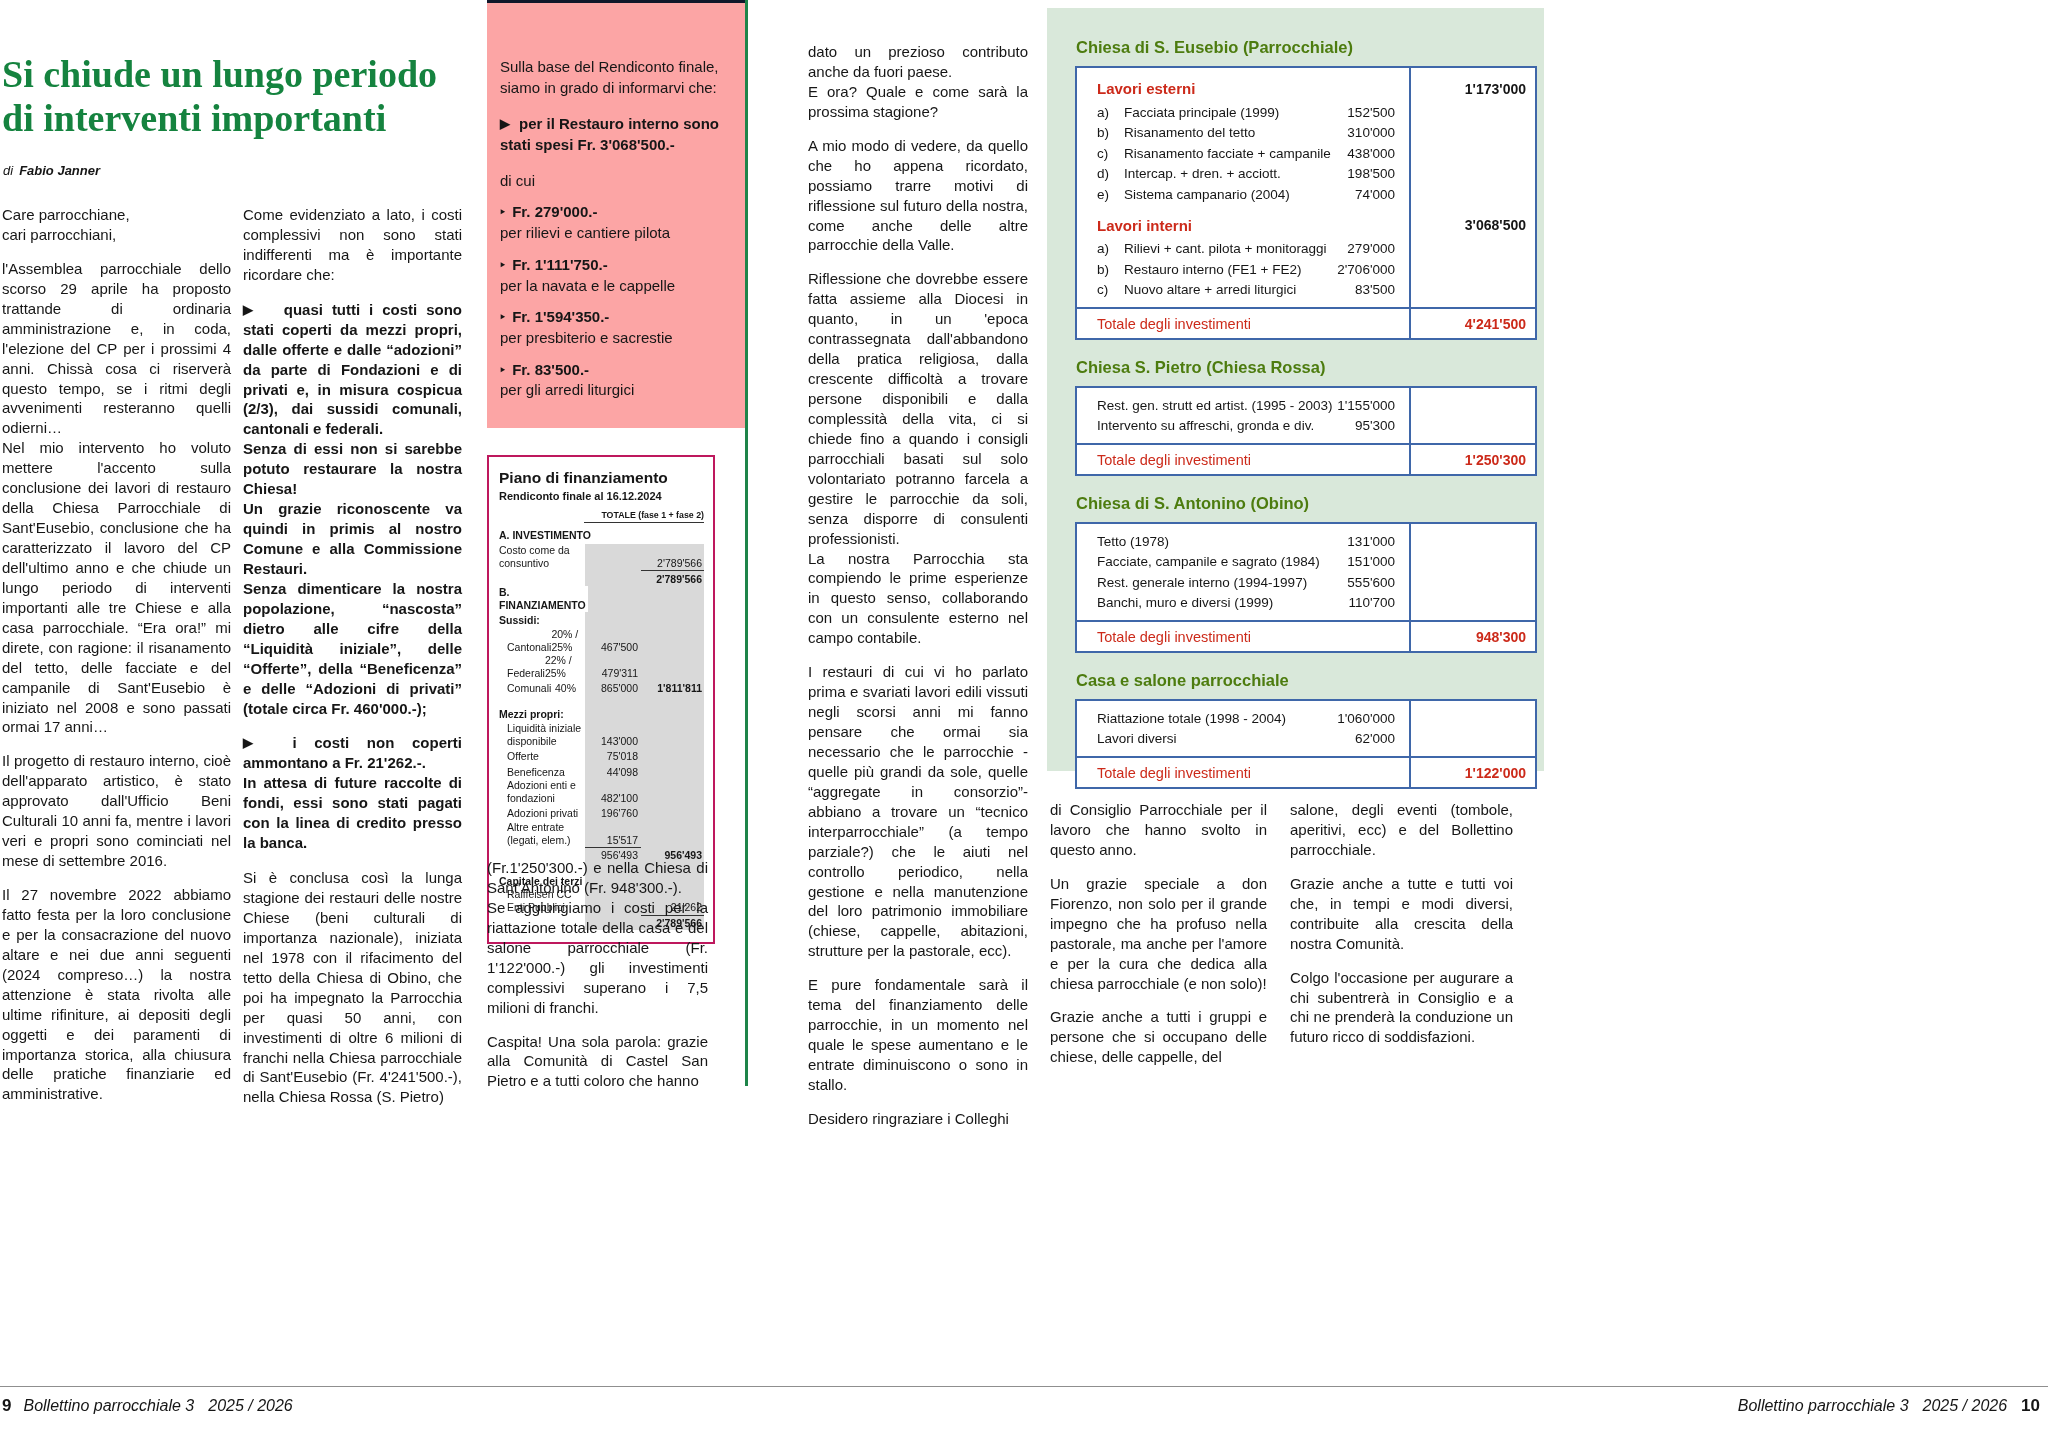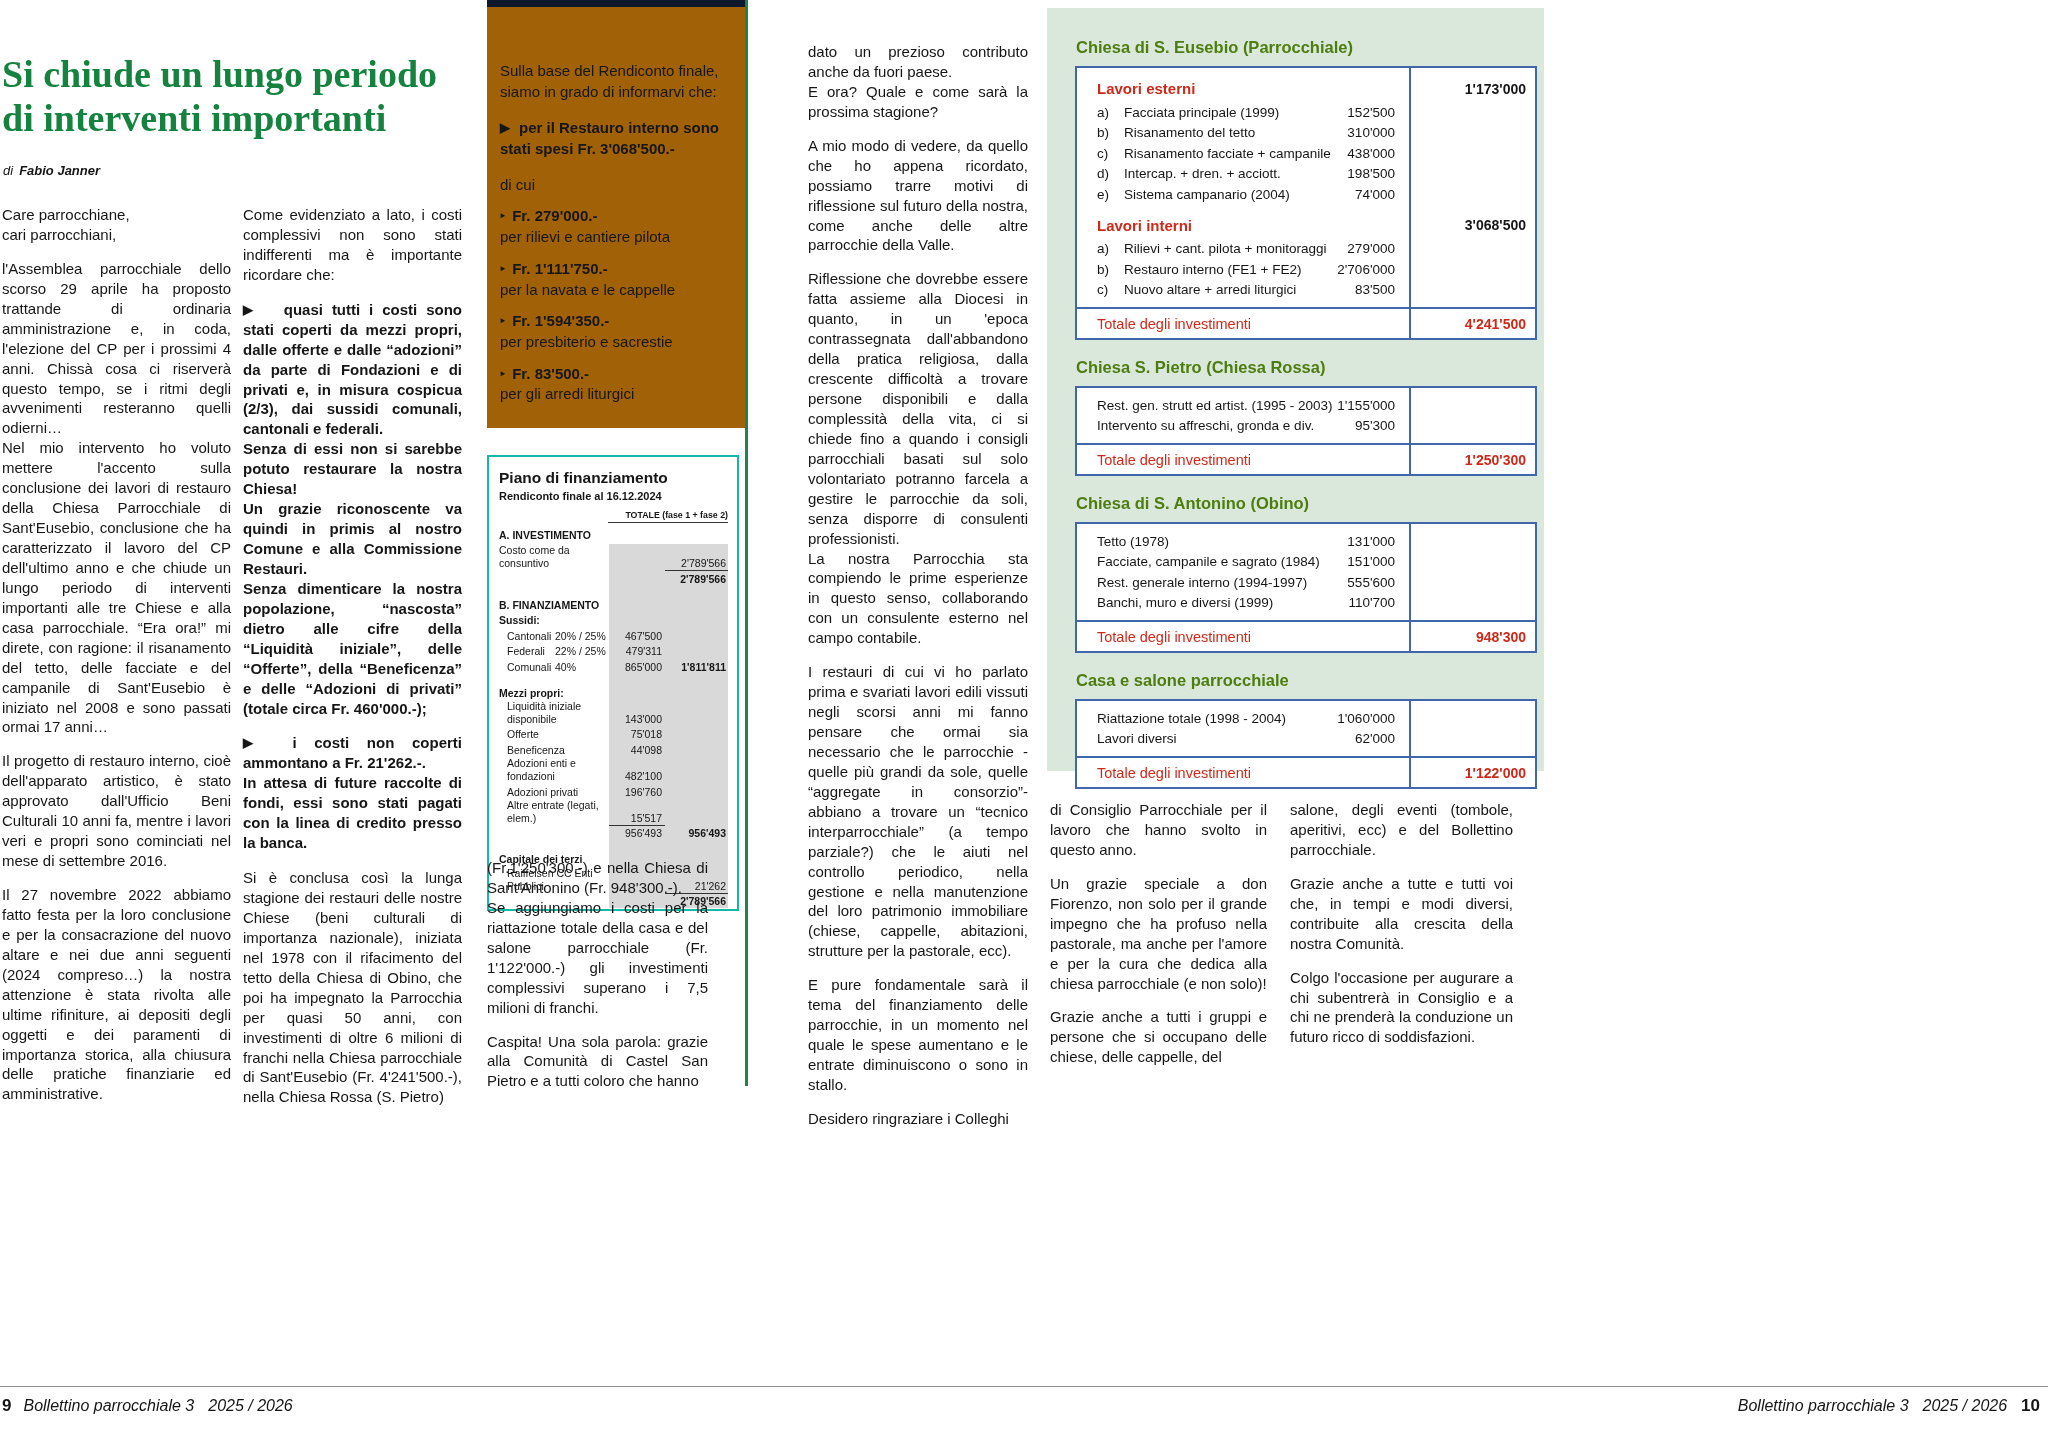--- a/index.html
+++ b/index.html
@@ -24,38 +24,38 @@
   .body-text p { white-space:pre-line; margin:0 0 14px 0; }
   .body-text p.tight { margin:0; }
   .gap-top { margin-top:15px !important; }
   .bullet-p { margin:15px 0 0 0 !important; }
   .arrow-lg { font-size:13px; margin-right:26px; position:relative; top:-1px; }
   .gb .arrow-lg { margin-right:9px; }
 
   
   .greenbox {
     left:487px; top:0; width:259px; min-height:428px;
-    background:#a16207; border-top:7px solid #0f172a;
+    background:#fca5a5; border-top:3px solid #0f172a;
     padding:54px 13px 16px 13px;
     font-size:15px; line-height:1.38;
   }
   .greenbox .gb-intro { margin-bottom:16px; }
   .greenbox .gb-main { font-weight:700; }
   .greenbox .gb-dicui { margin:15px 0 4px 0; }
   .gb-item { margin-top:11px; }
   .gb-amt { font-weight:700; }
   .arrow-sm { font-size:14px; margin-right:7px; }
   .gb-desc { margin-left:0; }
   .greenline { left:745px; top:0; width:3px; height:1086px; background:#1e8449; }
 
   
   .pianobox {
-    left:487px; top:455px; width:252px;
-    border:2px solid #14b8a6; background:#ffffff;
-    padding:12px 9px 1px 10px;
+    left:487px; top:455px; width:228px;
+    border:2px solid #be185d; background:#ffffff;
+    padding:12px 9px 12px 10px;
   }
   .p-title { font-size:15.5px; font-weight:700; margin-bottom:3px; }
   .p-sub { font-size:11px; font-weight:700; margin-bottom:8px; }
   .phead { display:flex; justify-content:flex-end; margin-bottom:5px; }
   .pnum-head { width:120px; text-align:right; font-size:8.8px; font-weight:700;
     border-bottom:1.2px solid #333; padding-bottom:2px; }
   .psection { font-size:10.5px; font-weight:700; margin:6px 0 3px 0; }
   .prow { display:flex; min-height:15.5px; font-size:10.5px; line-height:1.25; }
   .prow.sp { min-height:26px; }
   .plabel { flex:1; display:flex; align-items:flex-end; padding-right:2px; }

